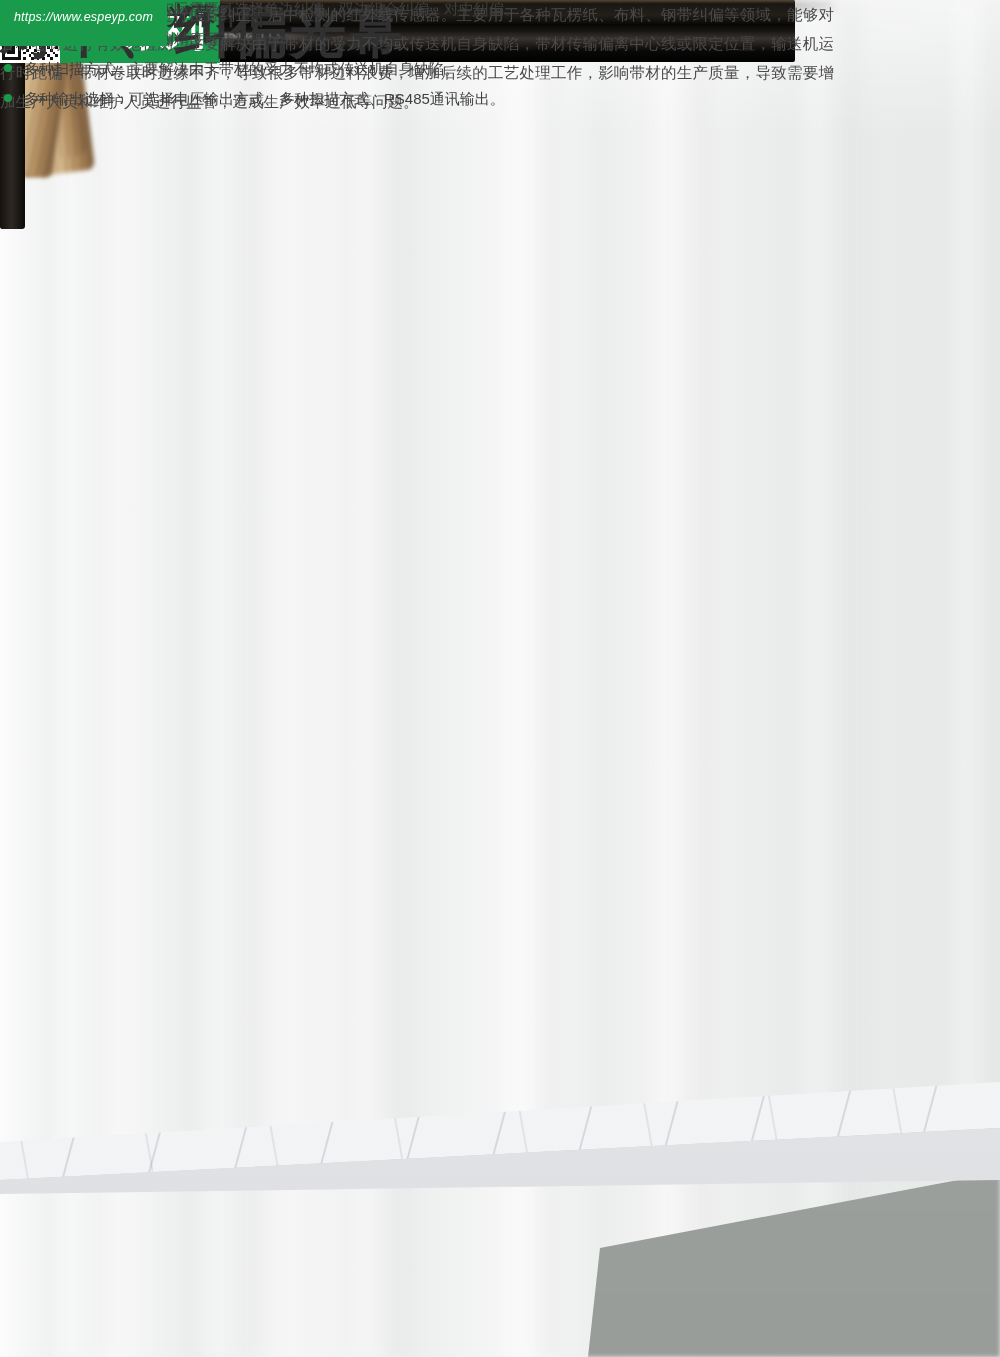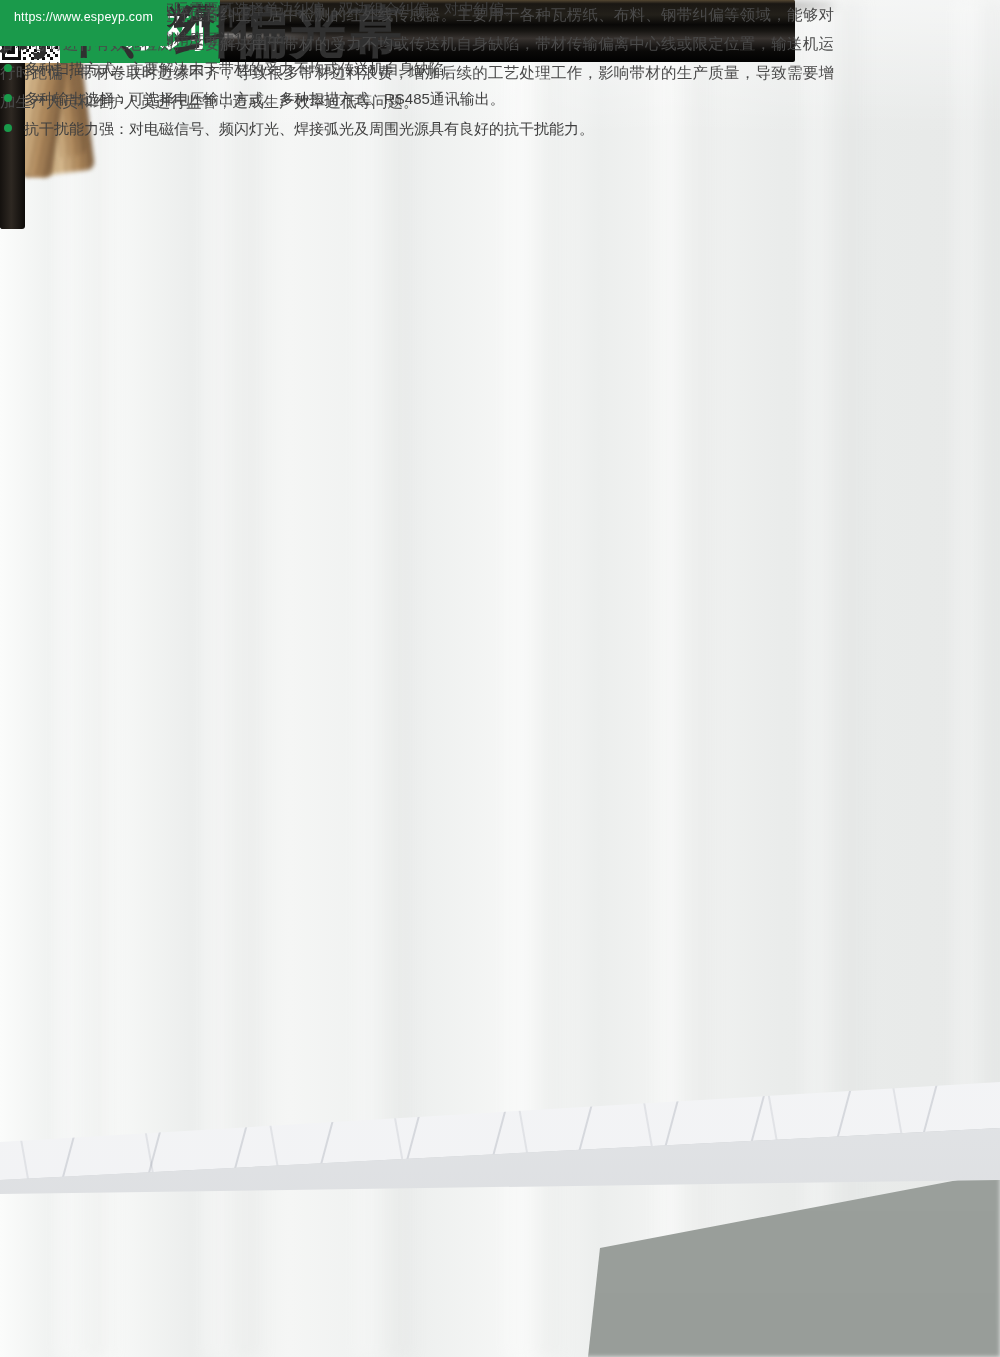--- a/index.html
+++ b/index.html
@@ -199,24 +199,20 @@
       <span>检测精度高：最高检测精度可达1.25mm。</span>
       </li>
     <li>
       <span class="dot" style="background:#1a9a4b;"></span>
       <span>多种扫描方式：主要解决由于带材的受力不均或传送机自身缺陷。</span>
       </li>
     <li>
       <span class="dot" style="background:#1a9a4b;"></span>
       <span>多种输出选择：可选择电压输出方式、多种扫描方式、RS485通讯输出。</span>
       </li>
-    <li>
-      <span class="dot" style="background:#1a9a4b;"></span>
-      <span>抗干扰能力强：对电磁信号、频闪灯光、焊接弧光及周围光源具有良好的抗干扰能力。</span>
-      </li>
   </ul>
 
   <div class="abs page-num">145</div>
-  <div class="abs footer-bar" style="background:#1a9a4b;">
+  <div class="abs footer-bar" style="background:#1a9a4b;font-style:italic;">
     <span>https://www.espeyp.com</span>
   </div>
 
 </div>
 
 </body></html>

